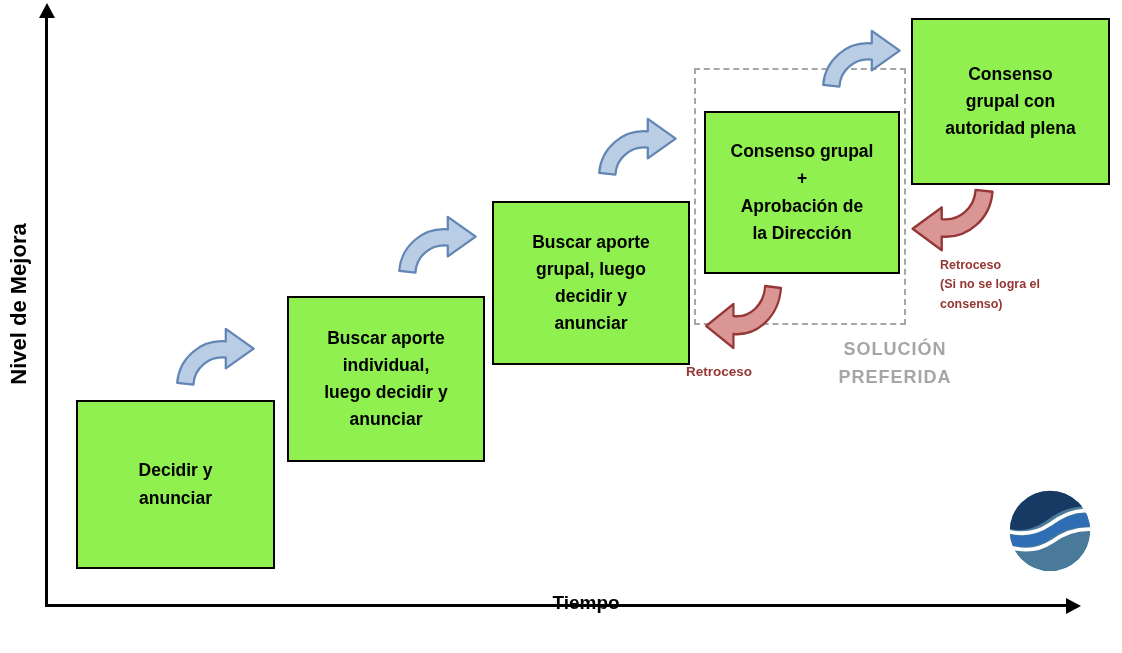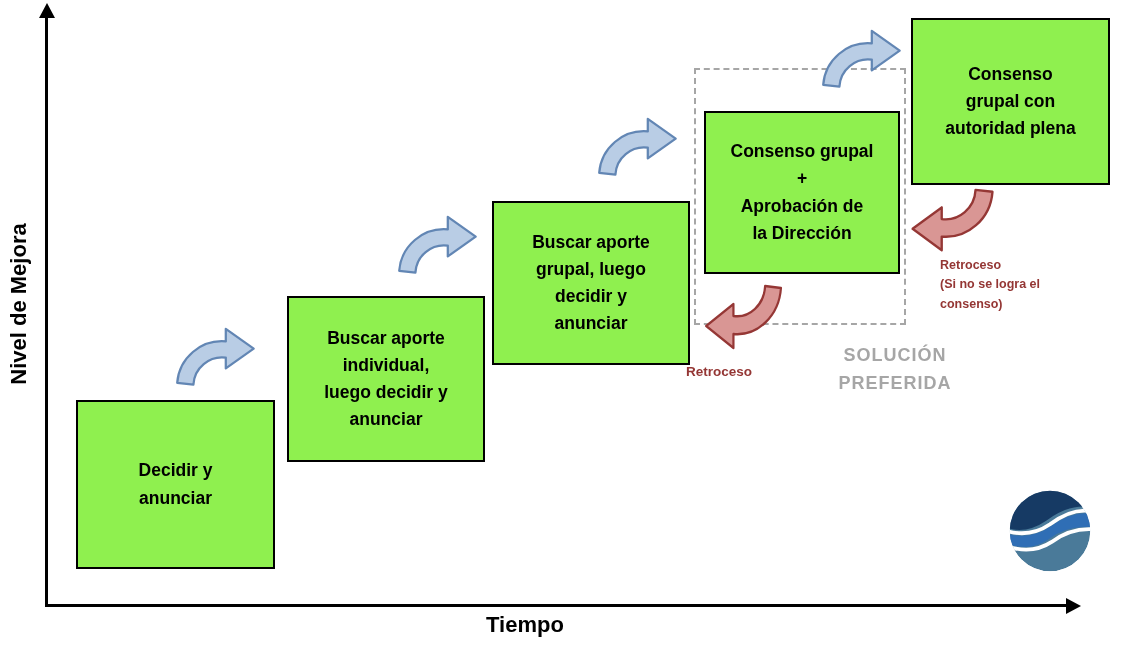--- a/index.html
+++ b/index.html
@@ -63,21 +63,20 @@
   .retro-label.long  { font-size: 12.5px; line-height: 1.55; }
   .preferred-label {
     position: absolute;
     color: var(--preferred_text);
     font-weight: bold;
     font-size: 18px;
     letter-spacing: 1px;
     line-height: 1.55;
     text-align: center;
     white-space: pre-line;
-    margin-top: 6px;
   }
   
   .axis-line { position: absolute; background: var(--axis); }
   .y-axis-line { left: 45px; top: 16px; width: 3px; height: 590px; }
   .x-axis-line { left: 45px; top: 604px; width: 1024px; height: 3px; }
   .arrowhead { position: absolute; width: 0; height: 0; }
   .arrowhead-up {
     left: 38.5px; top: 3px;
     border-left: 8px solid transparent;
     border-right: 8px solid transparent;
@@ -94,25 +93,26 @@
     left: -79px; top: 289px;
     width: 200px; height: 30px;
     transform: rotate(-90deg);
     font-weight: bold;
     font-size: 22px;
     color: #000;
     text-align: center;
   }
   .x-axis-label {
     position: absolute;
-    left: 486px; top: 612px;
+    left: 486px; top: 592px;
     width: 200px;
     font-weight: bold;
-    font-size: 22px;
+    font-size: 19px;
     color: #000;
+    text-align: center;
   }
   
   .logo { position: absolute; left: 1008px; top: 489px; width: 84px; height: 84px; }
   .logo-dark  { fill: var(--logo_dark); }
   .logo-blue  { fill: var(--logo_blue); }
   .logo-steel { fill: var(--logo_steel); }
   .logo-white-stripe { stroke: #ffffff; stroke-width: 4.5; fill: none; }
 </style>
 </head>
 <body>

